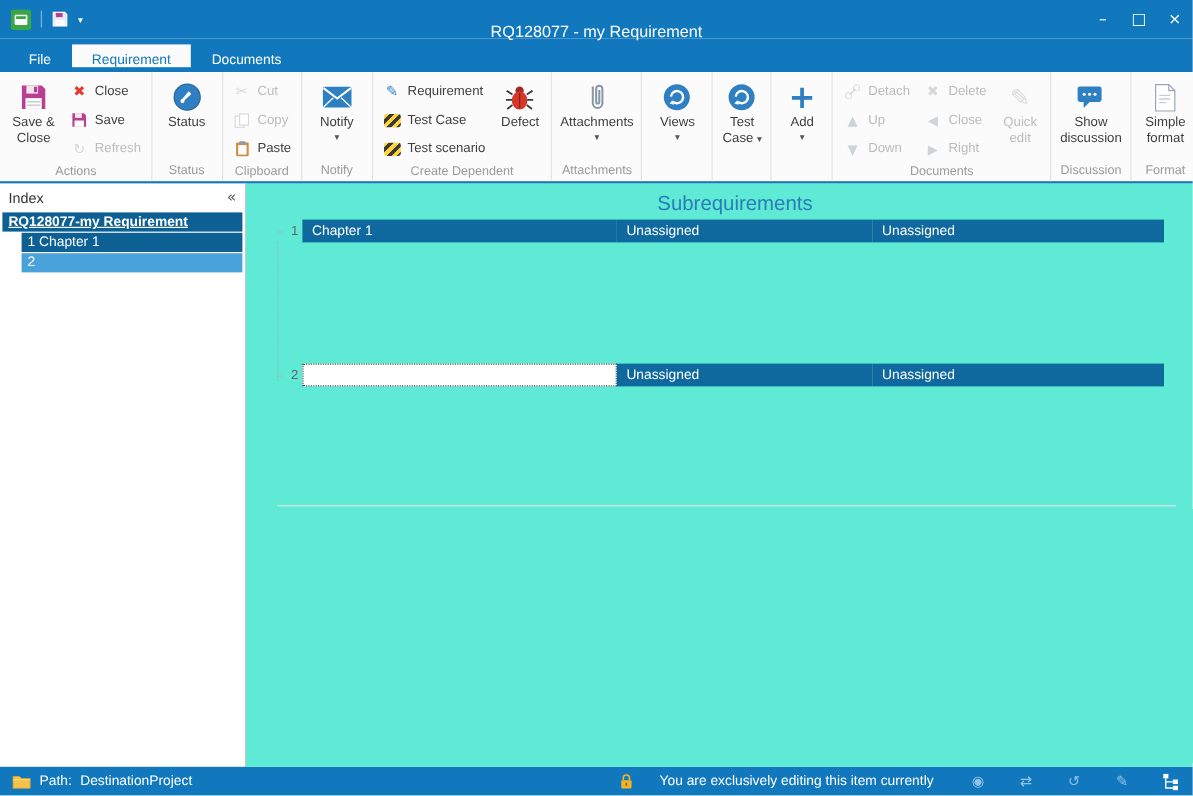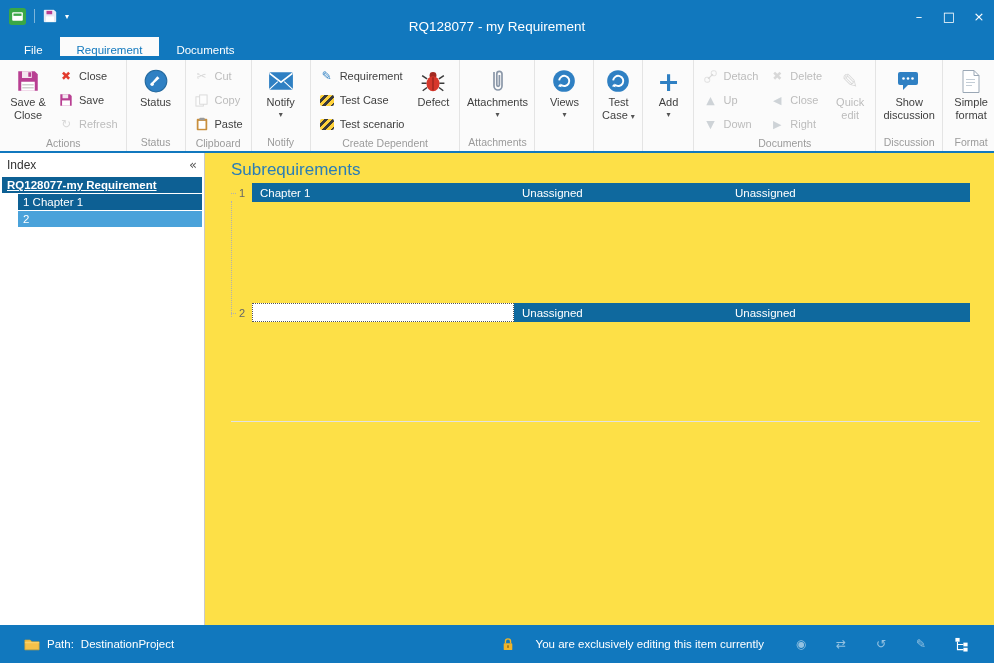--- a/index.html
+++ b/index.html
@@ -44,36 +44,36 @@
   .content { flex:1; display:flex; min-height:0; }
   .sidebar { width:205px; border-right:1px solid #c9c9c9; background:#fff; flex:0 0 auto; }
   .sb-header { height:23px; display:flex; align-items:center; justify-content:space-between; padding:0 7px; font-size:12px; color:#333; }
   .sb-collapse { font-size:13px; color:#555; cursor:pointer; }
   .titem { color:#fff; font-size:11.5px; padding:2px 5px; margin:1px 2px; cursor:pointer; white-space:nowrap; overflow:hidden; }
   .titem.root { background:#0d6094; font-weight:bold; text-decoration:underline; }
   .titem.child { margin-left:18px; }
   .titem.dark { background:#0d6094; }
   .titem.sel { background:#4aa2da; }
 
-  .main { position:relative; flex:1; background:#fde047; overflow:hidden; }
+  .main { position:relative; flex:1; background:#5eead4; overflow:hidden;text-align:center; }
   .heading { color:#2a7db6; font-size:17px; margin:7px 0 0 26px; }
   .connector { position:absolute; left:26px; top:48px; height:116px; border-left:1px dotted #b0b0b0; }
   .req-row { position:absolute; left:27px; display:flex; align-items:center; }
   .req-row::before { content:""; position:absolute; left:-1px; top:50%; width:5px; border-top:1px dotted #b0b0b0; }
   .rownum { width:20px; font-size:11px; color:#666; padding-left:7px; }
   .bar { display:flex; height:19px; }
   .cell { background:#0f699e; color:#fff; font-size:11.5px; display:flex; align-items:center; padding-left:8px; }
   .cell.title { width:262px; }
   .cell.s1 { width:213px; }
   .cell.s2 { width:243px; }
   .cell.editing { background:#fff; border:1px dotted #555; }
   .h-divider { position:absolute; top:268px; left:26px; right:14px; border-top:1px solid #e2e2e2; }
 
   
-  .statusbar { height:38px; background:#1178be; color:#fff; display:flex; align-items:center; padding:0 24px; font-size:11.5px; flex:0 0 auto; }
+  .statusbar { height:24px; background:#1178be; color:#fff; display:flex; align-items:center; padding:0 10px; font-size:11.5px; flex:0 0 auto; }
   .sb-left { display:flex; align-items:center; gap:7px; }
   .sb-right { margin-left:auto; display:flex; align-items:center; gap:22px; }
   .sb-msg { margin-right:6px; }
   .sb-ic { width:18px; height:18px; display:flex; align-items:center; justify-content:center; color:rgba(255,255,255,.55); font-size:12px; cursor:pointer; }
   .sb-ic.bright { color:#fff; }
 </style>
 </head>
 <body>
 
 <div class="window">

